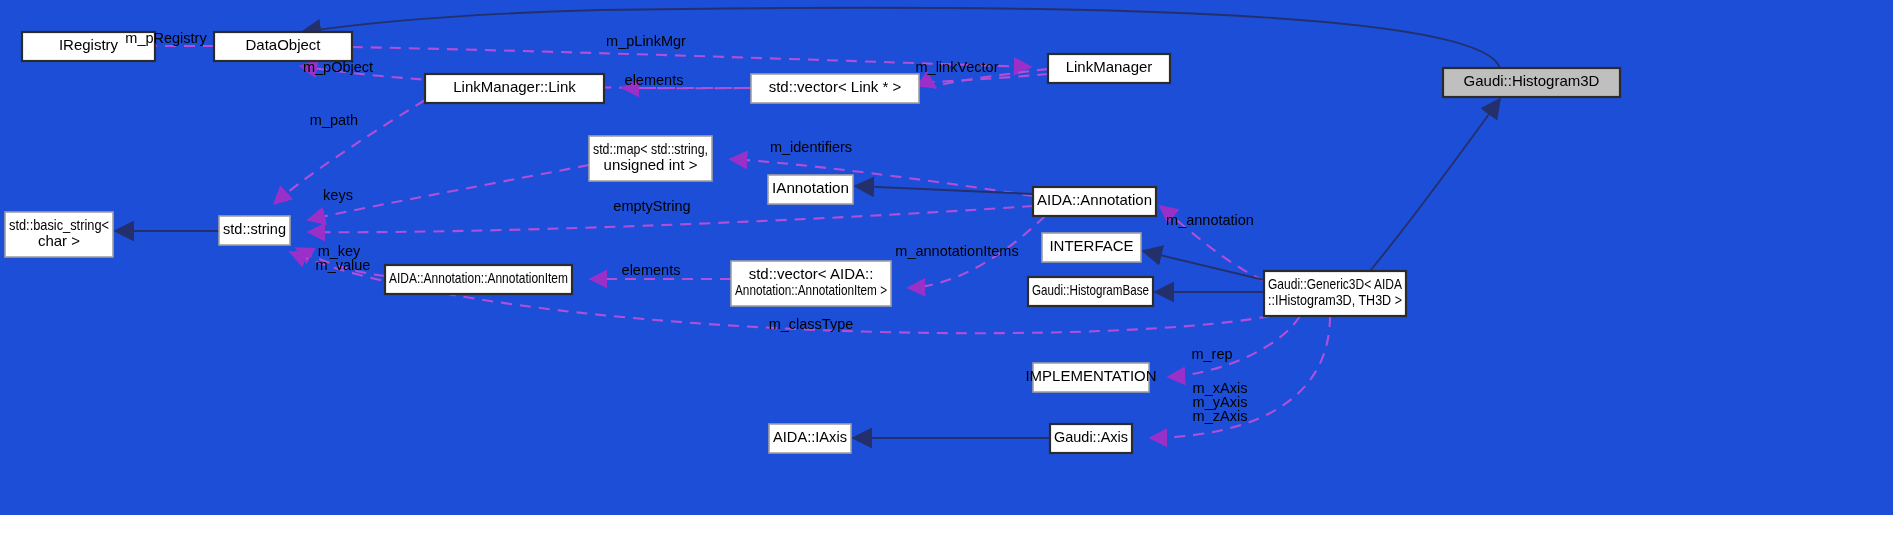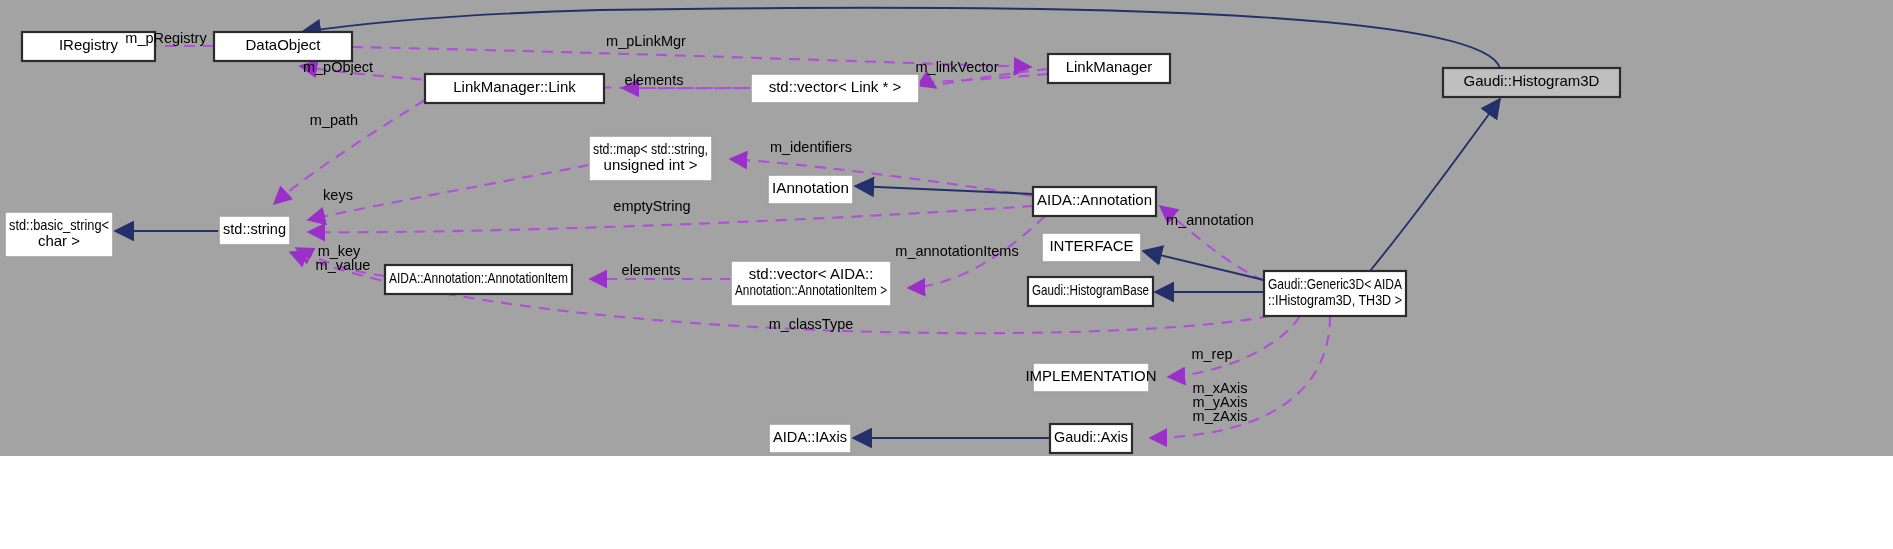--- a/index.html
+++ b/index.html
@@ -6,22 +6,22 @@
     margin: 0;
     padding: 0;
     background: #ffffff;
   }
   body {
     font-family: "Liberation Sans", sans-serif;
   }
   #diagram-root {
     position: relative;
     width: 1893px;
-    height: 456px;
-    background: #a3a3a3;
+    height: 515px;
+    background: #1d4ed8;
     overflow: hidden;
   }
   svg#uml-canvas {
     position: absolute;
     left: 0;
     top: 0;
     width: 1893px;
     height: 549px;
     display: block;
   }

